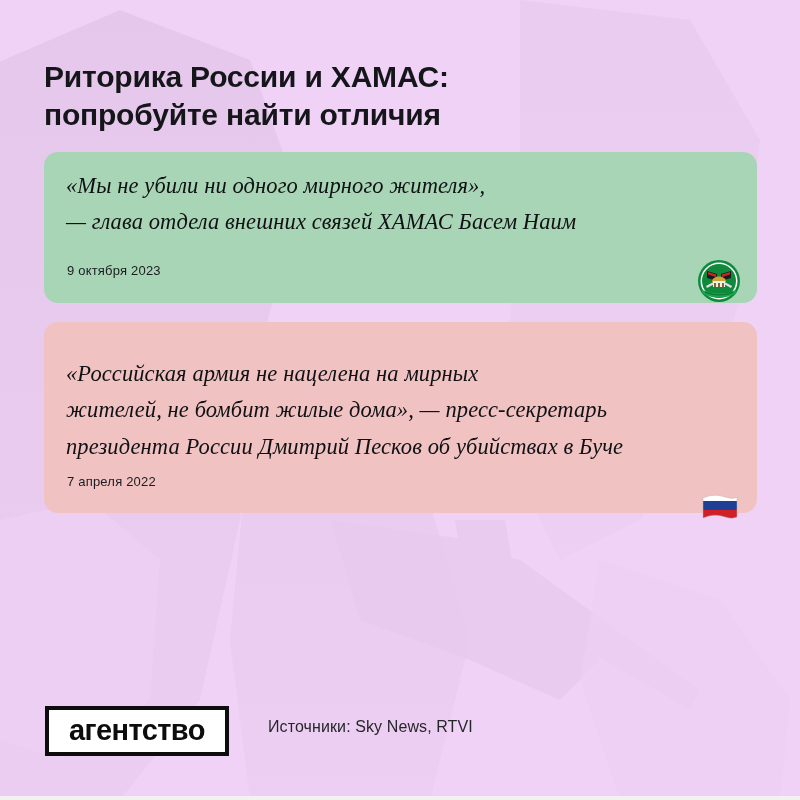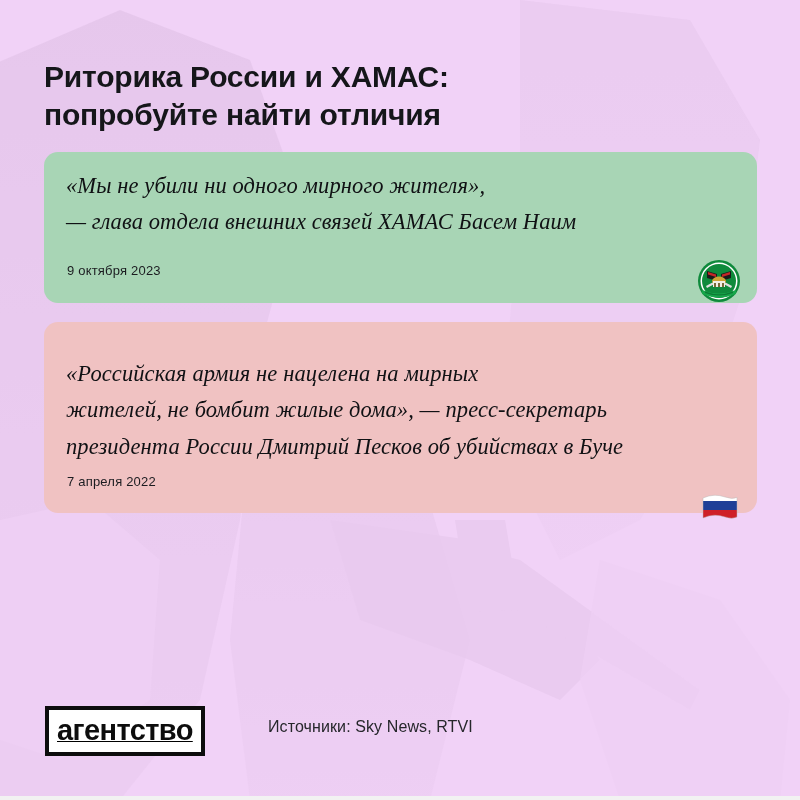--- a/index.html
+++ b/index.html
@@ -106,25 +106,24 @@
   }
   .badge-hamas { left: 697px; top: 259px; }
   .badge-flag  { left: 698px; top: 487px; }
   .badge svg { display: block; width: 100%; height: 100%; }
 
   
   .logo-box {
     position: absolute;
     left: 45px;
     top: 706px;
-    padding: 6px 8px 7px;
+    padding: 6px 20px 7px;
     border: 4px solid #0d0d0d;
     background: #ffffff;
     box-sizing: border-box;
-    text-decoration: underline;
   }
   .logo-text {
     font-family: "Liberation Sans", sans-serif;
     font-size: 29px;
     line-height: 1;
     font-weight: 700;
     letter-spacing: -0.6px;
     color: #0d0d0d;
   }
   .sources {

